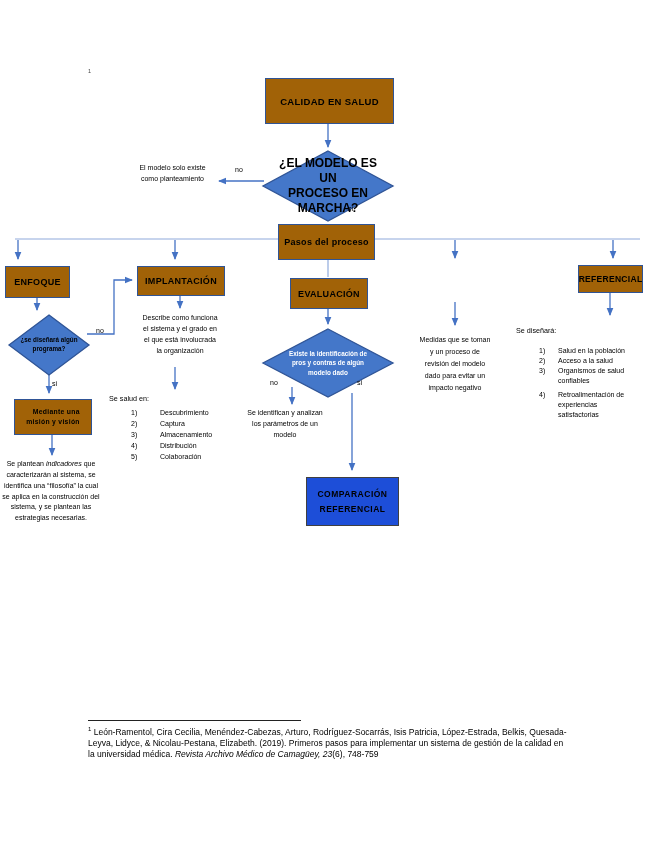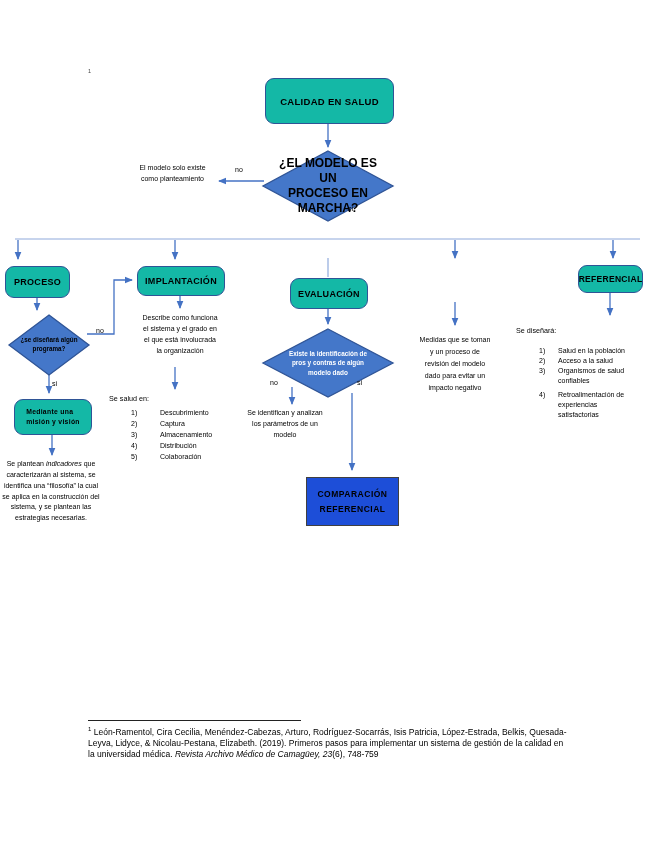--- a/index.html
+++ b/index.html
@@ -1,20 +1,20 @@
 <!DOCTYPE html>
 <html><head>
 <meta charset="utf-8">
 <style>
   body{margin:0;background:#e8e8e8}
   .canvas{position:relative;width:655px;height:848px;background:#ffffff;
           font-family:"Liberation Sans",sans-serif;color:#000;overflow:hidden;margin:0 auto}
   .connectors{position:absolute;left:0;top:0;z-index:1}
   .node{position:absolute;display:flex;align-items:center;justify-content:center;
-        text-align:left;background:#14b8a6;border:1.4px solid #2f5496;border-radius:9px;
+        text-align:right;background:#a16207;border:1.4px solid #2f5496;border-radius:0;
         font-weight:bold;z-index:2;letter-spacing:.3px}
   .dtext{position:absolute;display:flex;align-items:center;justify-content:center;
          text-align:center;z-index:3;font-weight:bold}
   .plain{position:absolute;z-index:2}
   .preline{white-space:pre-line}
   .ctr{text-align:center}
   .li-row{display:flex;align-items:flex-start}
   .li-num{flex:0 0 auto}
   .whitebox{position:absolute;display:flex;align-items:center;justify-content:center;
             text-align:center;background:#1d4ed8;border:1.2px solid #404040;font-weight:bold;z-index:2}
@@ -60,22 +60,23 @@
 
   <div class="node" style="left:265px;top:78px;width:127px;height:44px;font-size:9.5px">CALIDAD EN SALUD</div>
 
   <div class="dtext preline" style="left:270px;top:168px;width:116px;height:36px;font-size:12px;line-height:1.25">¿EL MODELO ES UN
 PROCESO EN MARCHA?</div>
   <div class="plain" style="left:235px;top:166px;font-size:7px">no</div>
   <div class="plain" style="left:348px;top:205px;font-size:7px">si</div>
   <div class="plain preline ctr" style="left:130px;top:163px;width:85px;font-size:7px;line-height:1.5">El modelo solo existe
 como planteamiento</div>
 
+  <div class="node" style="left:278px;top:224px;width:95px;height:34px;font-size:9px">Pasos del proceso</div>
 
-  <div class="node" style="left:5px;top:266px;width:63px;height:30px;font-size:9px">PROCESO</div>
+  <div class="node" style="left:5px;top:266px;width:63px;height:30px;font-size:9px">ENFOQUE</div>
   <div class="node" style="left:137px;top:266px;width:86px;height:28px;font-size:9px">IMPLANTACIÓN</div>
   <div class="node" style="left:290px;top:278px;width:76px;height:29px;font-size:9px">EVALUACIÓN</div>
   <div class="node" style="left:578px;top:265px;width:63px;height:26px;font-size:8.5px">REFERENCIAL</div>
 
   <div class="dtext preline" style="left:14px;top:330px;width:70px;height:30px;font-size:6.3px;line-height:1.4;font-weight:600">¿se diseñará algún
 programa?</div>
   <div class="plain" style="left:96px;top:327px;font-size:7px">no</div>
   <div class="plain" style="left:52px;top:380px;font-size:7px">si</div>
   <div class="node preline" style="left:14px;top:399px;width:76px;height:34px;font-size:6.8px;line-height:1.5;font-weight:600">Mediante una
 misión y visión</div>

